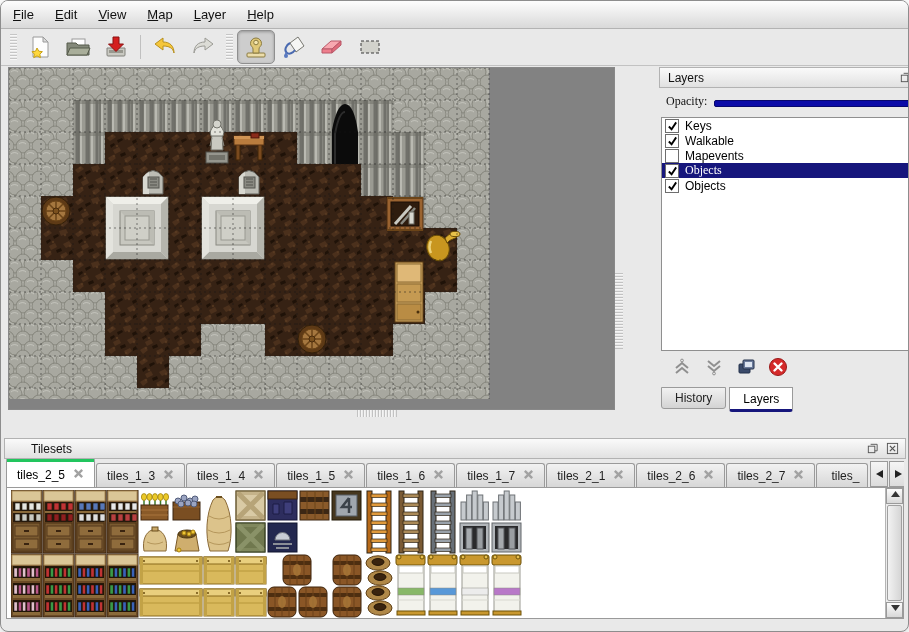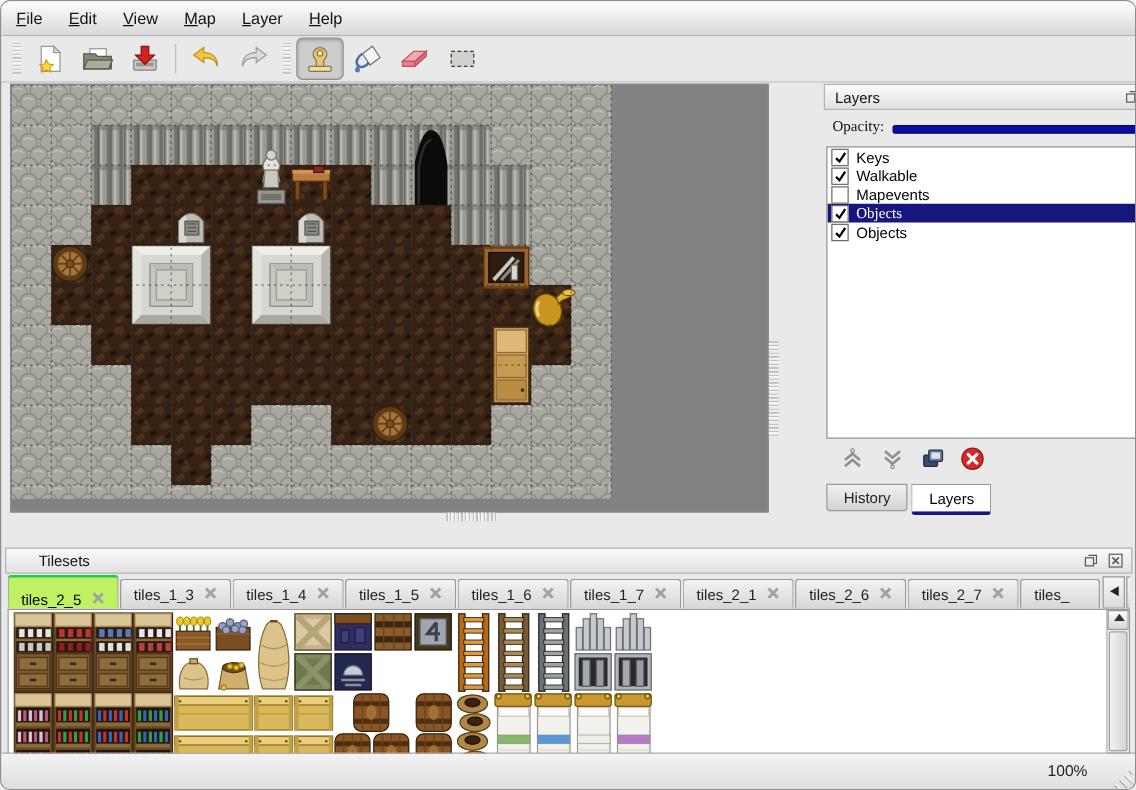--- a/index.html
+++ b/index.html
@@ -47,22 +47,22 @@
   .bottom-tabs{position:absolute;left:2px;top:320px;height:26px;display:flex;align-items:flex-start;}
   .btab{height:20px;padding:0 13px;font-size:12px;display:flex;align-items:center;border:1px solid #9a9a9a;
     background:linear-gradient(#f1f1f1,#d3d3d3);margin-right:3px;border-radius:0 0 3px 3px;color:#222;}
   .btab.active{height:21px;background:#fff;border-bottom:3px solid #16167c;color:#000;}
   
   .tilesets-panel{position:absolute;left:3px;top:417px;width:902px;height:183px;margin-top:20px;}
   .tilesets-panel .dock-header{padding-left:26px;}
   .ts-tabrow{position:absolute;top:21px;left:2px;right:2px;height:28px;display:flex;align-items:flex-end;overflow:hidden;}
   .ts-tab{height:23px;display:flex;align-items:center;gap:8px;padding:0 10px;border:1px solid #9a9a9a;border-bottom:none;
     background:linear-gradient(#f2f2f2,#d7d7d7);margin-right:1px;font-size:12px;color:#222;border-radius:3px 3px 0 0;white-space:nowrap;flex:none;}
-  .ts-tab.active{height:25px;background:#bef264;border-top:2px solid #22c55e;color:#000;align-items:flex-end;}
-  .ts-tab.cut{width:36px;overflow:hidden;padding-right:16px;}
+  .ts-tab.active{height:25px;background:#ffffff;border-top:7px solid #22c55e;color:#000;}
+  .ts-tab.cut{width:36px;overflow:hidden;padding-right:4px;justify-content:center;}
   .ts-nav{margin-left:auto;display:flex;flex:none;}
   .ts-nav-btn{width:16px;height:24px;border:1px solid #9a9a9a;background:linear-gradient(#f5f5f5,#dcdcdc);
     display:flex;align-items:center;justify-content:center;margin-left:1px;}
   .ts-canvas{position:absolute;top:49px;left:2px;right:2px;bottom:2px;background:#fff;border:1px solid #9a9a9a;overflow:hidden;}
   .ts-canvas svg{position:absolute;left:4px;top:2px;}
   .ts-vscroll{position:absolute;right:0;top:0;bottom:0;width:17px;background:#ececec;border-left:1px solid #b5b5b5;}
   .scr-btn{position:absolute;left:0;right:0;height:16px;background:linear-gradient(#fbfbfb,#d8d8d8);border:1px solid #9a9a9a;
     box-sizing:border-box;display:flex;align-items:center;justify-content:center;}
   .scr-up{top:0;} .scr-down{bottom:0;}
   .scr-thumb{position:absolute;left:1px;right:1px;top:17px;bottom:17px;background:linear-gradient(90deg,#f2f2f2,#d5d5d5);
@@ -1126,17 +1126,13 @@
         <div class="scr-thumb"></div>
         <div class="scr-btn scr-down">
             <svg width="9" height="6" viewBox="0 0 9 6">
               <path d="M0 0h9L4.5 6z" fill="#333"></path>
             </svg>
           </div>
       </div>
     </div>
   </div>
 
-  <div class="statusbar">
-    <span class="zoom">100%</span>
-    <div class="grip"></div>
-  </div>
 </div>
 
 </body></html>

